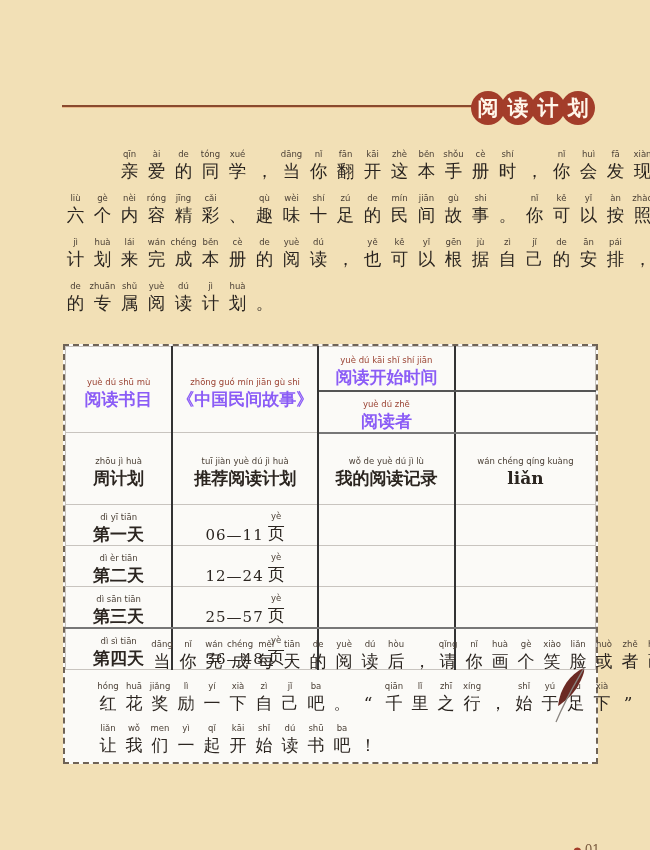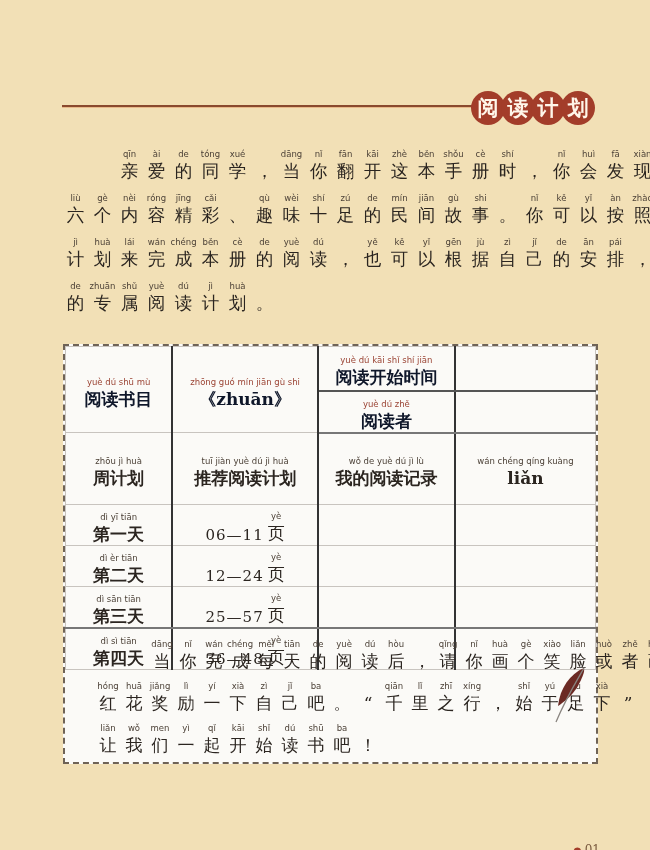--- a/index.html
+++ b/index.html
@@ -45,21 +45,21 @@
   table.plan {
     position: absolute; left: 0; top: 0; width: 531px;
     border-collapse: collapse;
   }
   table.plan td {
     border: 1px solid #c8c4bf; text-align: center; vertical-align: middle; padding: 0;
   }
   table.plan td.vstrong-r { border-right: 2px solid #333; }
   table.plan tr.hstrong td { border-bottom: 2px solid #777; }
   table.plan td .ruby .hz { font-weight: bold; font-size: 17px; }
-  .red .hz { color: #0f172a; }
+  .red .hz { color: #8b5cf6; }
   .red .py { color: #9b4434 !important; text-align: right; }
   .pages { font-size: 15px; letter-spacing: 1px; color: #2b2520; margin-top: 20px; }
   .pages-wrap { display: inline-flex; align-items: flex-end; gap: 4px; }
   .card-para { position: absolute; left: 30px; top: 284px; width: 480px; }
   .card-para .ruby .hz { width: 26px; text-align: center; font-size: 17px; }
   .card-para .ruby .py { min-width: 26px; text-align: center; }
   .card-para .line { height: 42px; }
   .feather { position: absolute; left: 485px; top: 320px; }
   .page-num {
     position: absolute; left: 573px; top: 795px; font-size: 12px; color: #7a5a3e; margin-top: 48px;
@@ -389,21 +389,21 @@
         <tr style="height:44px">
       <td rowspan="2" class="vstrong-r red">
         <span class="ruby">
           <span class="py">yuè dú shū mù</span>
           <span class="hz">阅读书目</span>
         </span>
       </td>
       <td rowspan="2" class="vstrong-r red">
         <span class="ruby">
           <span class="py">zhōng guó mín jiān gù shi</span>
-          <span class="hz">《zhuān》</span>
+          <span class="hz">《中国民间故事》</span>
         </span>
       </td>
       <td class="vstrong-r red" style="border-bottom:2px solid #555">
         <span class="ruby">
           <span class="py">yuè dú kāi shǐ shí jiān</span>
           <span class="hz">阅读开始时间</span>
         </span>
       </td>
       <td style="border-bottom:2px solid #555"></td>
     </tr>

